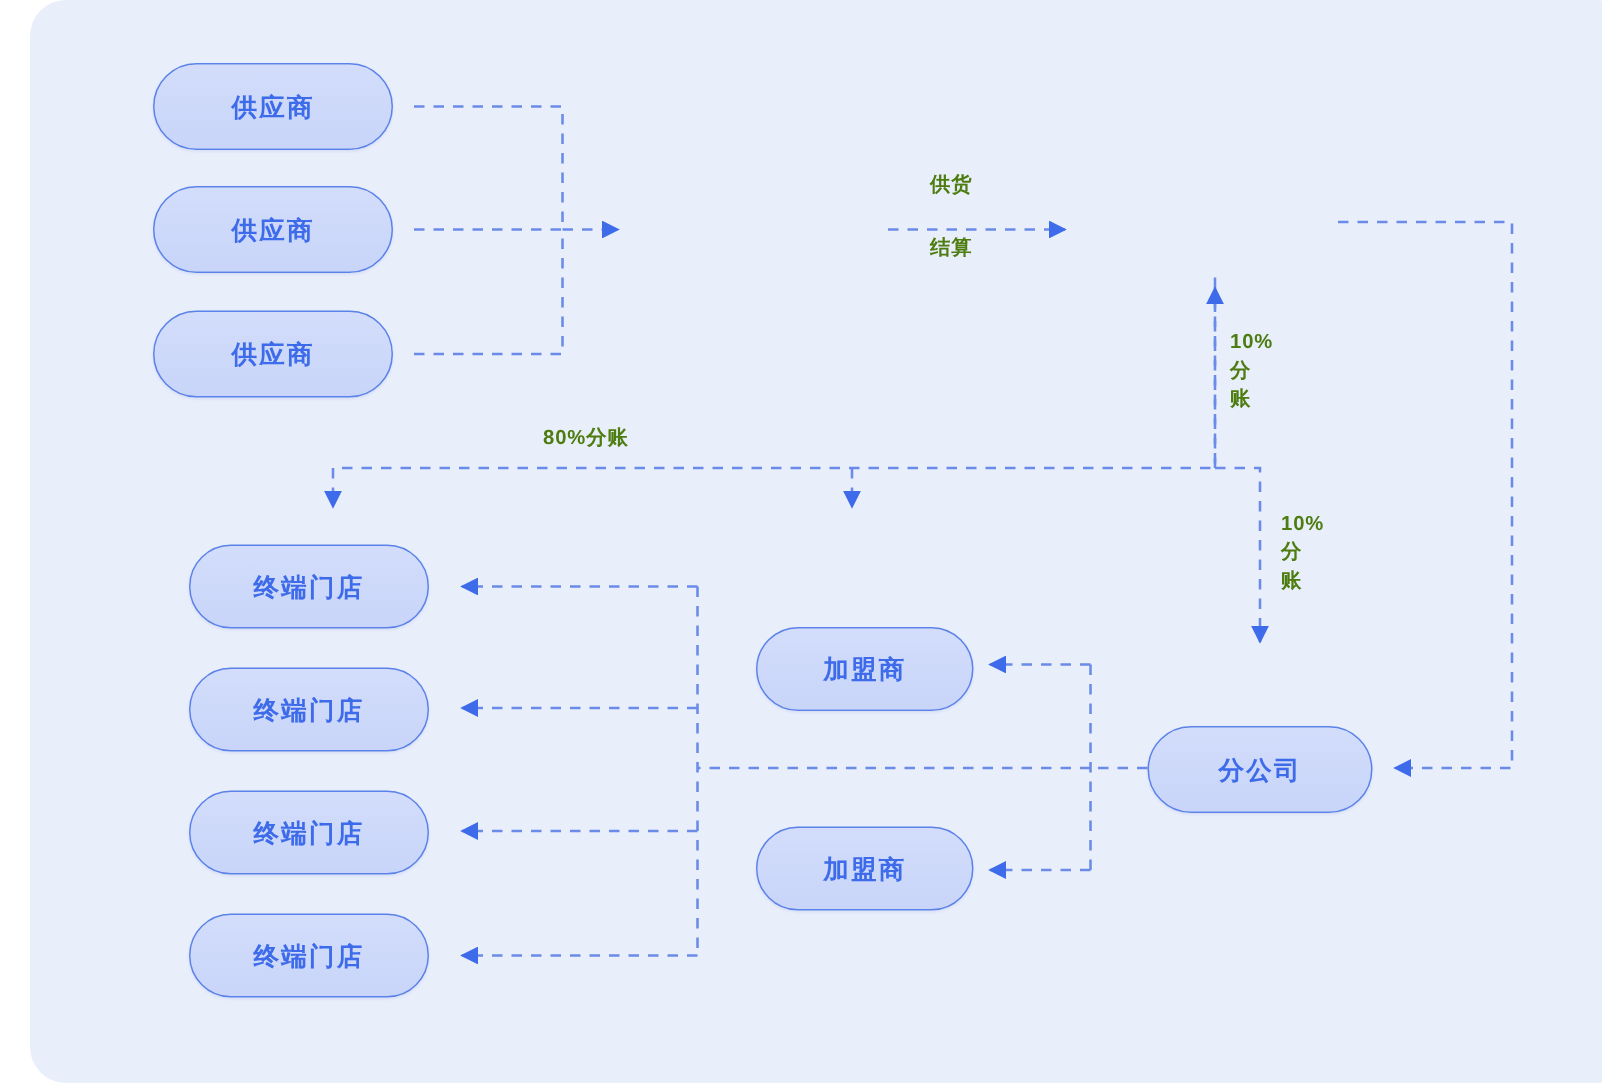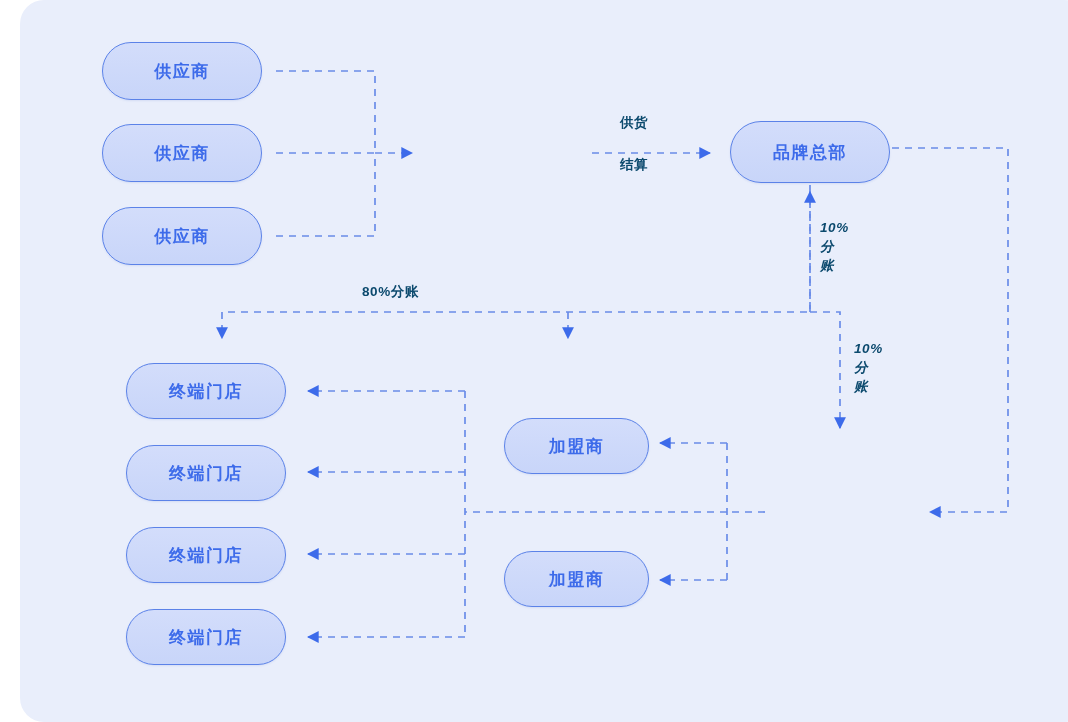--- a/index.html
+++ b/index.html
@@ -38,33 +38,32 @@
     color: #3d6bea;
     font-size: 17px;
     font-weight: 700;
     letter-spacing: 1.5px;
     box-shadow: 0 1px 2px rgba(80,110,200,0.13);
     user-select: none;
   }
   .node-label { pointer-events: none; }
   .edge-label {
     position: absolute;
-    color: #0c4a6e;
+    color: #4d7c0f;
     font-size: 13.5px;
     font-weight: 600;
     letter-spacing: 0.6px;
     white-space: nowrap;
     user-select: none;
   }
   .edge-label.stacked {
     white-space: normal;
     width: 34px;
     line-height: 19px;
     text-align: left;
-    font-style: italic;
   }
 </style>
 </head>
 <body>
 
 <div id="canvas">
 
   <svg id="edges" viewBox="0 0 1068 722" width="1068" height="722" xmlns="http://www.w3.org/2000/svg">
     <defs>
       <marker id="arrow-right" viewBox="0 0 10 10" refX="9" refY="5" markerWidth="7" markerHeight="7" orient="auto-start-reverse">
@@ -120,24 +119,24 @@
     <span class="node-label">供应商</span>
   </div>
   <div class="node" style="left:82px; top:124px; width:160px; height:58px;">
     <span class="node-label">供应商</span>
   </div>
   <div class="node" style="left:82px; top:207px; width:160px; height:58px;">
     <span class="node-label">供应商</span>
   </div>
 
 
-  <div class="node" style="left:710px; top:121px; width:160px; height:62px;">
-    <span class="node-label">品牌总部</span>
+
+  <div class="node" style="left:745px; top:484px; width:150px; height:58px;">
+    <span class="node-label">分公司</span>
   </div>
-
 
   <div class="node" style="left:484px; top:418px; width:145px; height:56px;">
     <span class="node-label">加盟商</span>
   </div>
   <div class="node" style="left:484px; top:551px; width:145px; height:56px;">
     <span class="node-label">加盟商</span>
   </div>
 
   <div class="node" style="left:106px; top:363px; width:160px; height:56px;">
     <span class="node-label">终端门店</span>

